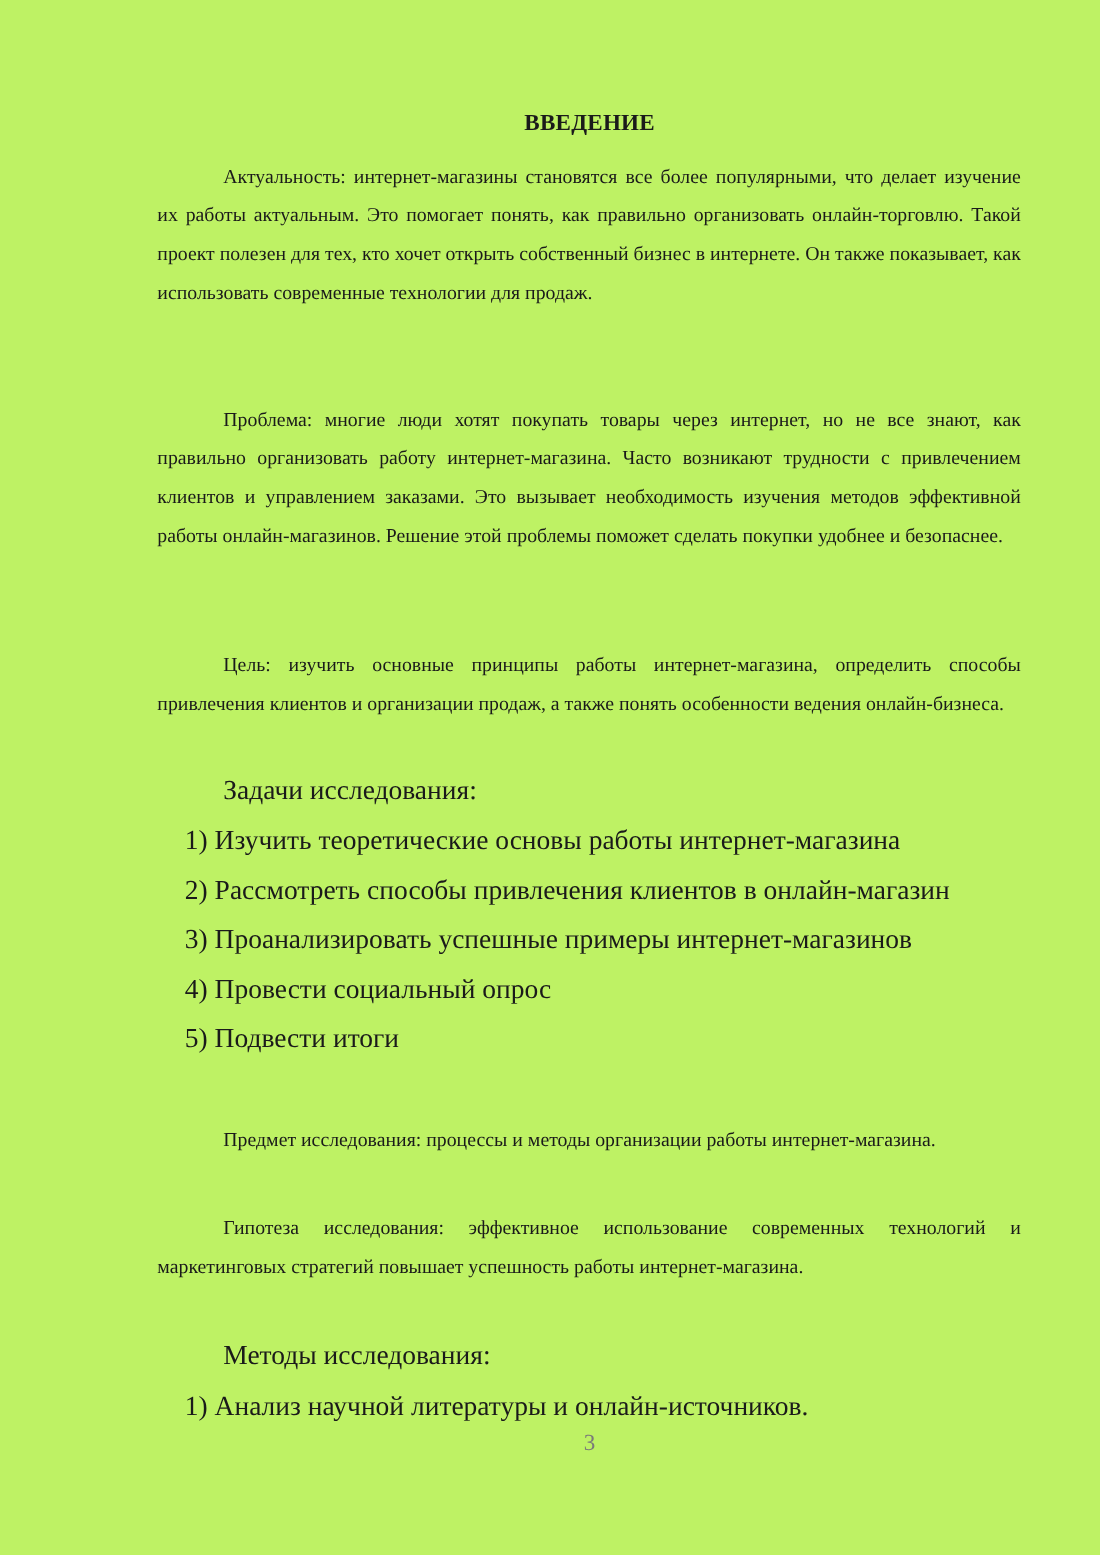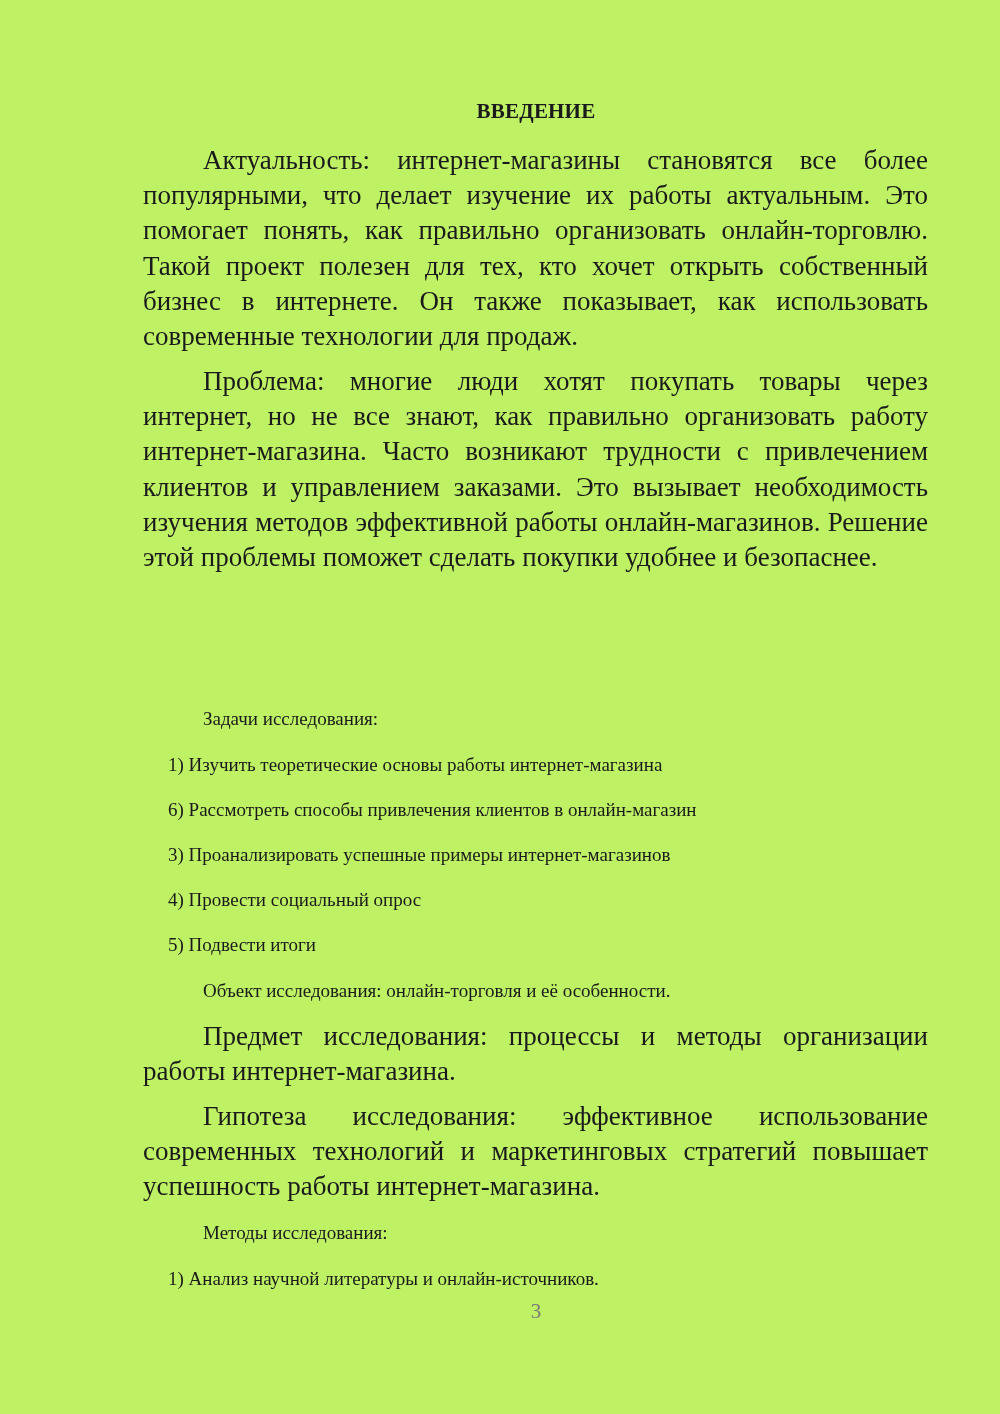--- a/index.html
+++ b/index.html
@@ -28,29 +28,29 @@
       text-align: center;
       font-weight: bold;
       font-size: 21px;
       line-height: 30px;
       letter-spacing: 0.2px;
     }
     .para {
       position: absolute;
       left: 143px;
       width: 785px;
-      font-size: 27px;
+      font-size: 18px;
       line-height: 35.2px;
       text-align: justify;
       text-indent: 60px;
       margin: 0;
     }
     .line {
       position: absolute;
-      font-size: 19px;
+      font-size: 25px;
       line-height: 30px;
       white-space: nowrap;
       margin: 0;
     }
     .indent { left: 203px; }
     .list { left: 168px; }
     .page-number {
       position: absolute;
       left: 0; width: 1072px;
       top: 1296px;
@@ -64,30 +64,30 @@
 <body>
 
 <div class="page">
 
   <div class="title">ВВЕДЕНИЕ</div>
 
   <p class="para" style="top:143px;">Актуальность: интернет-магазины становятся все более популярными, что делает изучение их работы актуальным. Это помогает понять, как правильно организовать онлайн-торговлю. Такой проект полезен для тех, кто хочет открыть собственный бизнес в интернете. Он также показывает, как использовать современные технологии для продаж.</p>
 
   <p class="para" style="top:364px;">Проблема: многие люди хотят покупать товары через интернет, но не все знают, как правильно организовать работу интернет-магазина. Часто возникают трудности с привлечением клиентов и управлением заказами. Это вызывает необходимость изучения методов эффективной работы онлайн-магазинов. Решение этой проблемы поможет сделать покупки удобнее и безопаснее.</p>
 
+  <p class="para" style="top:587px;">Цель: изучить основные принципы работы интернет-магазина, определить способы привлечения клиентов и организации продаж, а также понять особенности ведения онлайн-бизнеса.</p>
 
   <p class="line indent" style="top:704px;">Задачи исследования:</p>
 
   <p class="line list" style="top:750px;">1) Изучить теоретические основы работы интернет-магазина</p>
-  <p class="line list" style="top:795px;">6) Рассмотреть способы привлечения клиентов в онлайн-магазин</p>
+  <p class="line list" style="top:795px;">2) Рассмотреть способы привлечения клиентов в онлайн-магазин</p>
   <p class="line list" style="top:840px;">3) Проанализировать успешные примеры интернет-магазинов</p>
   <p class="line list" style="top:885px;">4) Провести социальный опрос</p>
   <p class="line list" style="top:930px;">5) Подвести итоги</p>
 
-  <p class="line indent" style="top:976px;">Объект исследования: онлайн-торговля и её особенности.</p>
 
   <p class="para" style="top:1019px;">Предмет исследования: процессы и методы организации работы интернет-магазина.</p>
 
   <p class="para" style="top:1099px;">Гипотеза исследования: эффективное использование современных технологий и маркетинговых стратегий повышает успешность работы интернет-магазина.</p>
 
   <p class="line indent" style="top:1218px;">Методы исследования:</p>
 
   <p class="line list" style="top:1264px;">1) Анализ научной литературы и онлайн-источников.</p>
 
   <div class="page-number">3</div>

